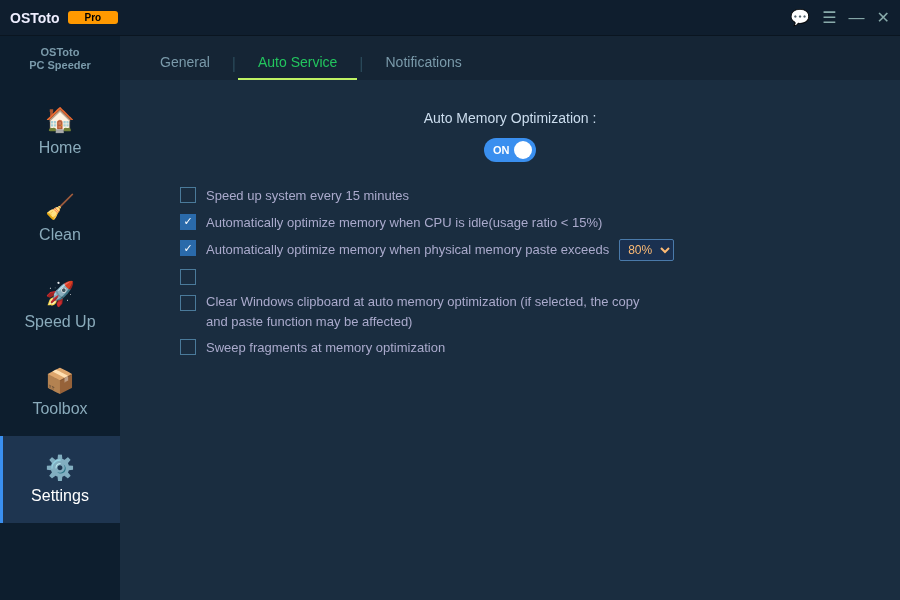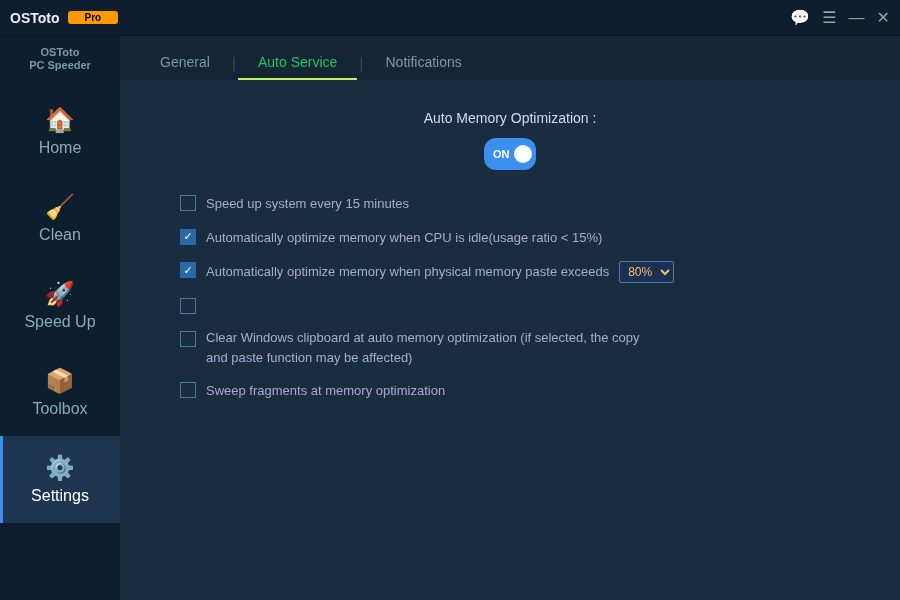--- a/index.html
+++ b/index.html
@@ -169,21 +169,21 @@
       font-size: 14px;
       color: #cde;
     }
     .toggle-switch {
       display: flex;
       align-items: center;
       background: #3a8fef;
       border-radius: 12px;
       padding: 2px 6px;
       width: 52px;
-      height: 32px;
+      height: 24px;
       cursor: pointer;
       position: relative;
     }
     .toggle-knob {
       width: 18px;
       height: 18px;
       background: #fff;
       border-radius: 50%;
       position: absolute;
       right: 4px;
@@ -192,21 +192,21 @@
       color: #fff;
       font-size: 11px;
       font-weight: bold;
       margin-left: 3px;
     }
 
     
     .options-list {
       display: flex;
       flex-direction: column;
-      gap: 14px;
+      gap: 7px;
       padding-left: 20px;
     }
     .option-item {
       display: flex;
       align-items: flex-start;
       gap: 10px;
     }
     .option-checkbox {
       width: 16px;
       height: 16px;

